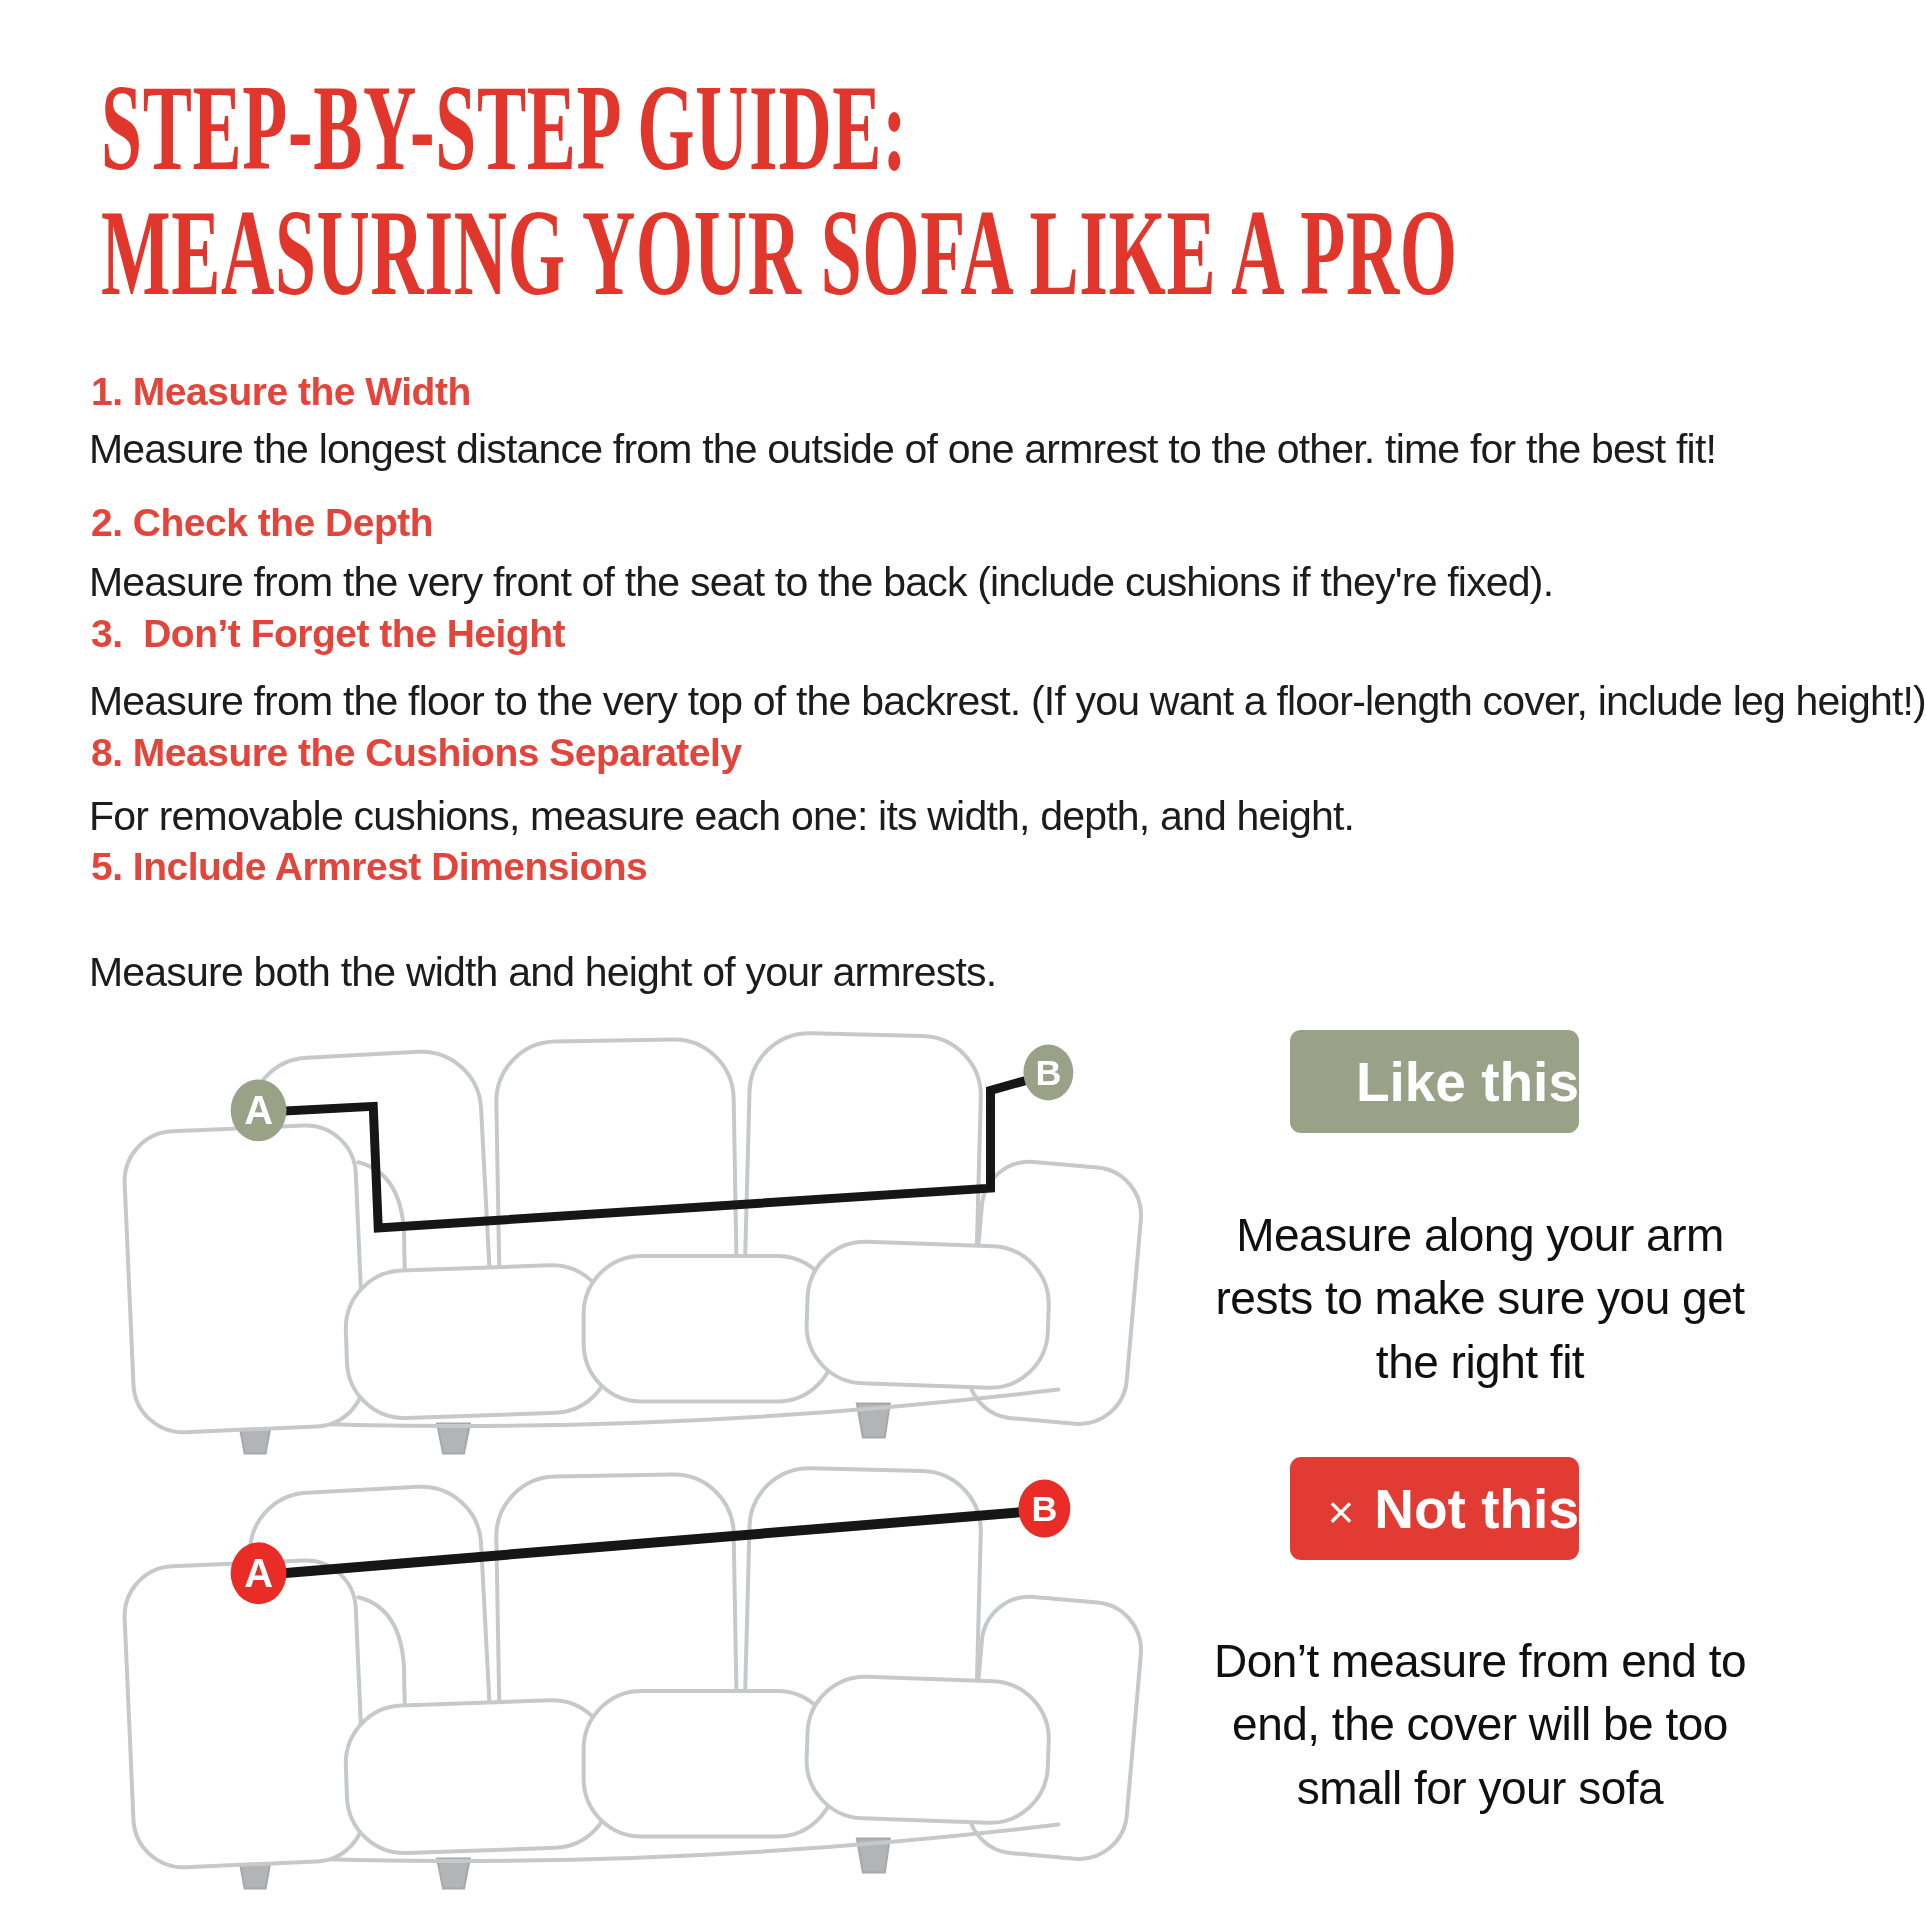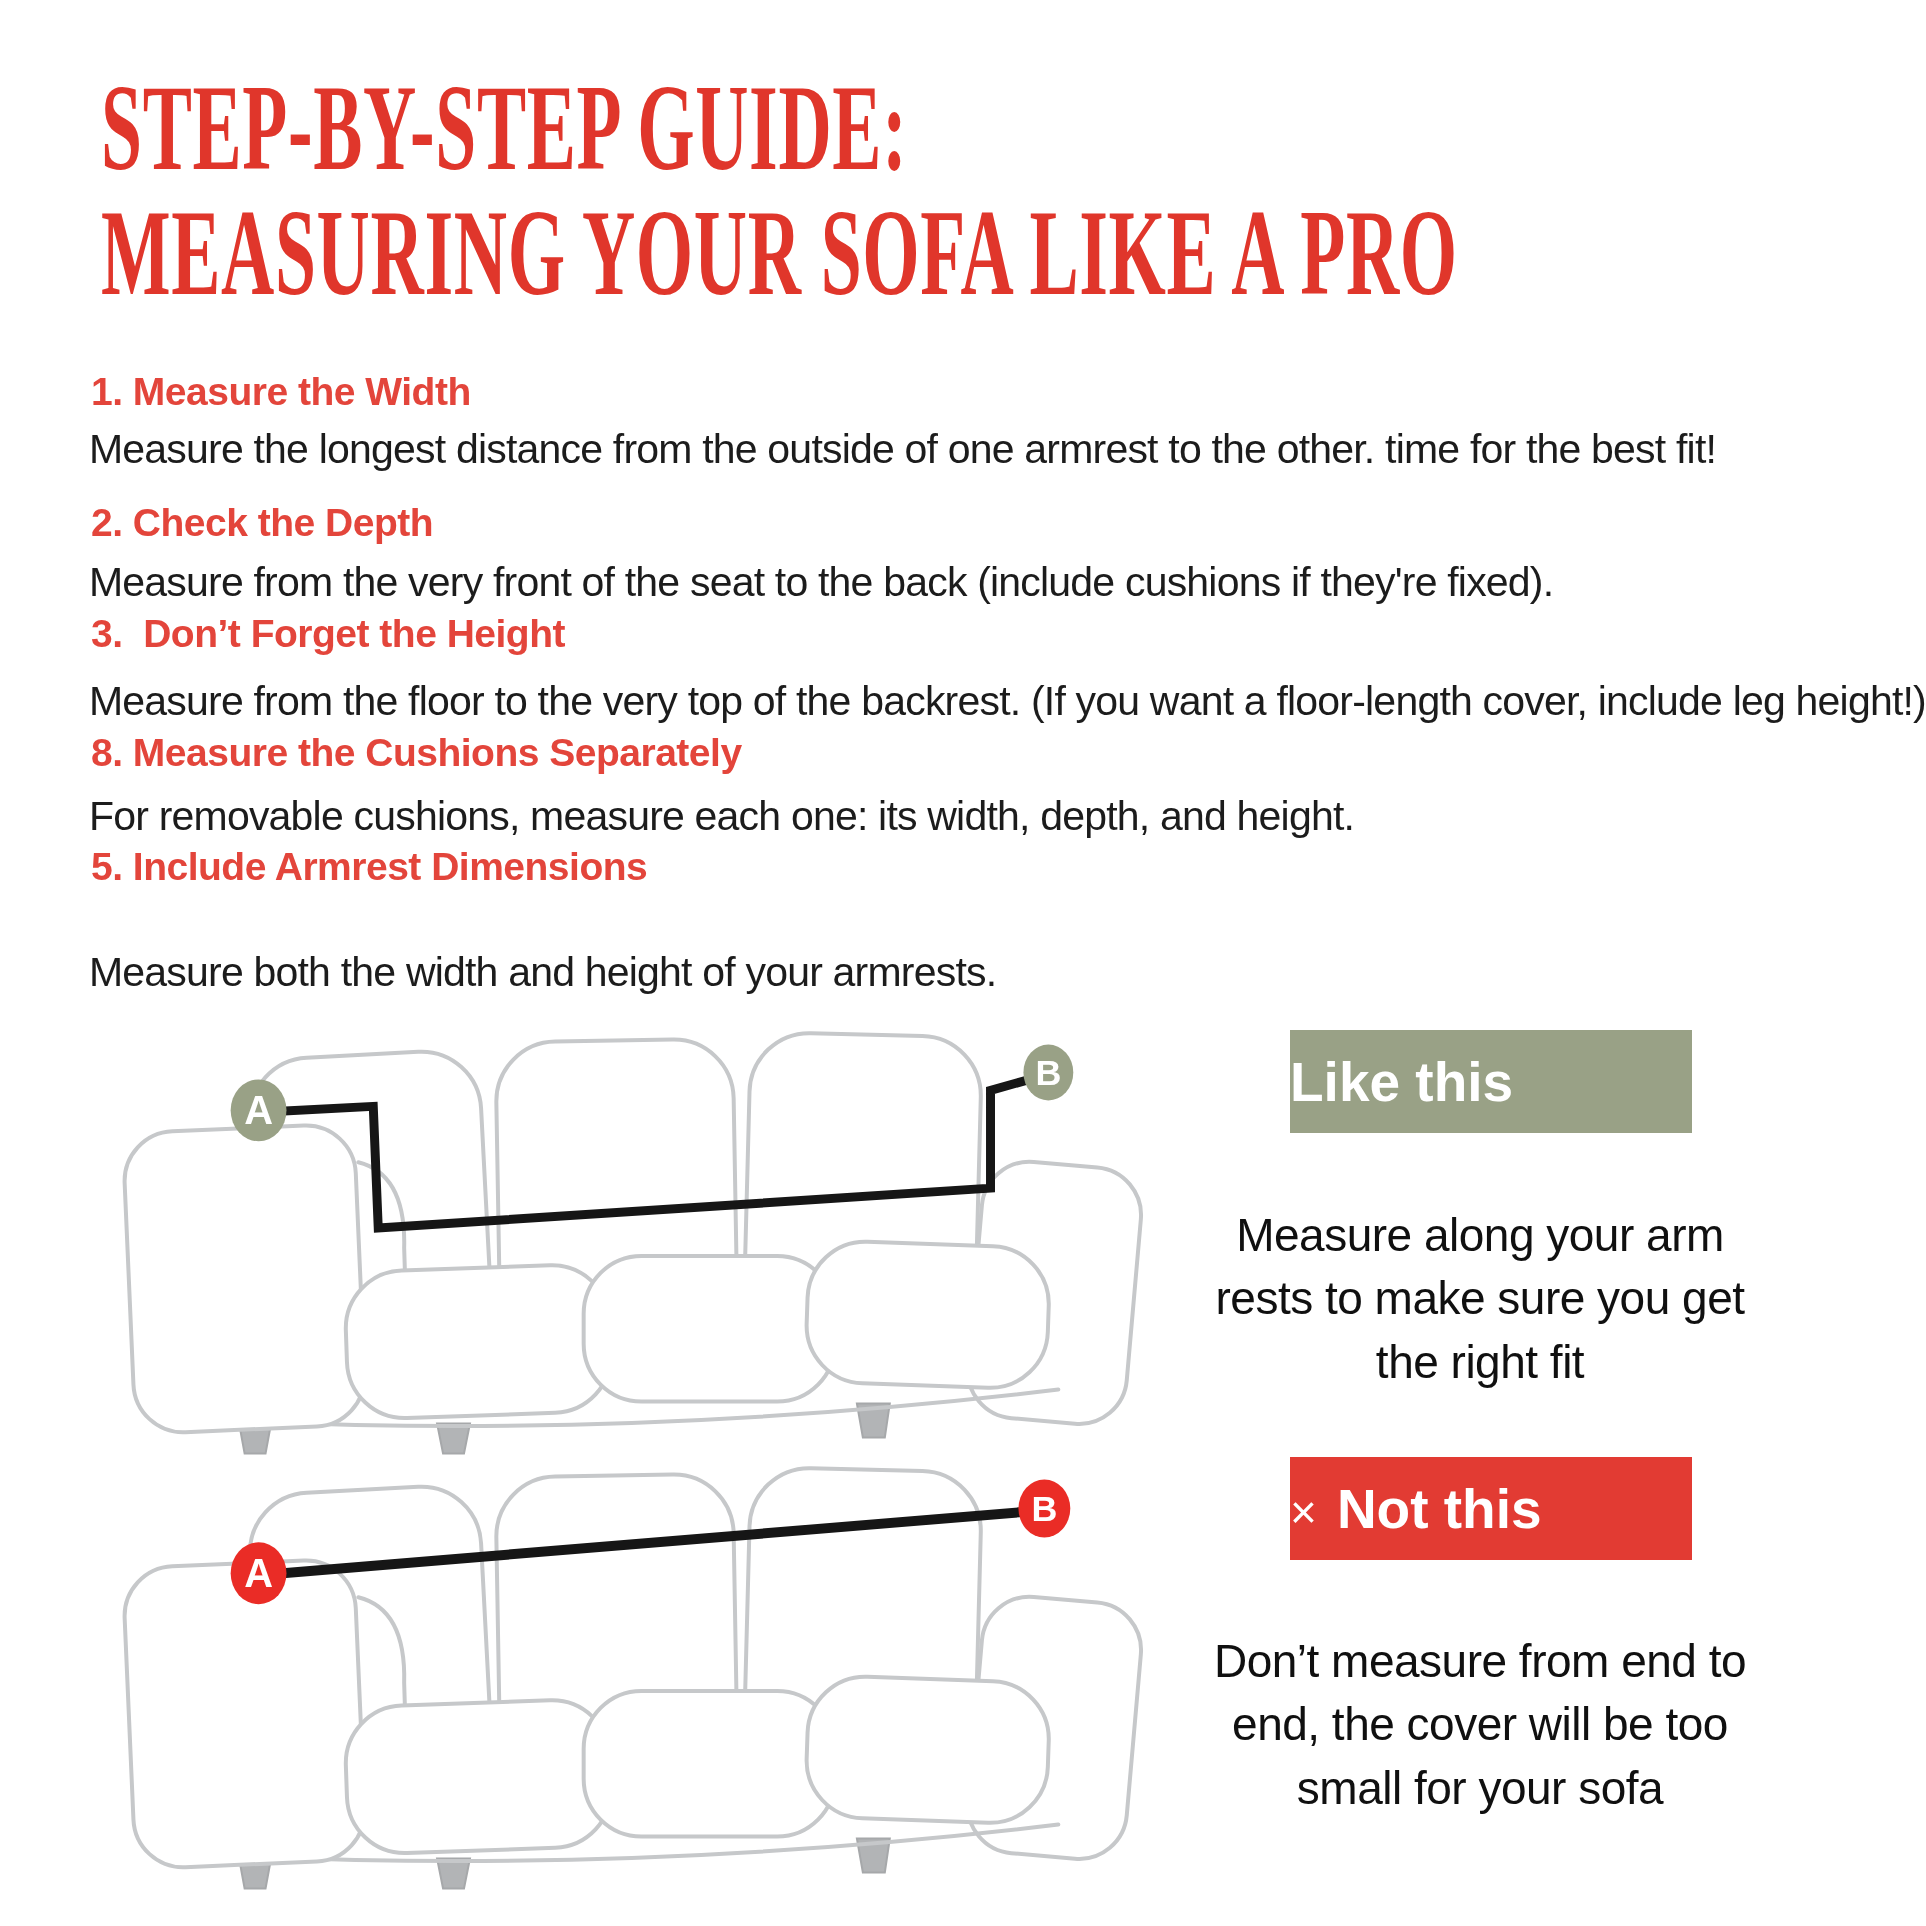--- a/index.html
+++ b/index.html
@@ -25,23 +25,23 @@
     position:absolute; left:89px;
     font-size:41px; font-weight:400; color:#1c1c1c;
     letter-spacing:-0.8px; white-space:nowrap;
   }
 
   
   .sofa-svg { position:absolute; left:107px; width:1067px; height:440px; }
 
   
   .badge {
-    position:absolute; left:1290px; width:402px; height:103px;
-    display:flex; align-items:center; justify-content:flex-start;
-    color:#ffffff; font-weight:700; font-size:55px; letter-spacing:0;
+    position:absolute; left:1290px; width:289px; height:103px;
+    display:flex; align-items:center; justify-content:flex-end;
+    color:#ffffff; font-weight:700; font-size:55px; letter-spacing:0;border-radius:11px;
   }
   .badge-like { top:1030px; background:#99a186; }
   .badge-not  { top:1457px; background:#e23b33; }
   .badge-x { font-weight:400; font-size:46px; margin-right:20px; position:relative; top:3px; }
 
   .side-caption {
     position:absolute; left:1193px; width:574px;
     text-align:center; font-size:46px; line-height:1.38;
     color:#101010; letter-spacing:-0.5px;margin-top:48px;
   }

